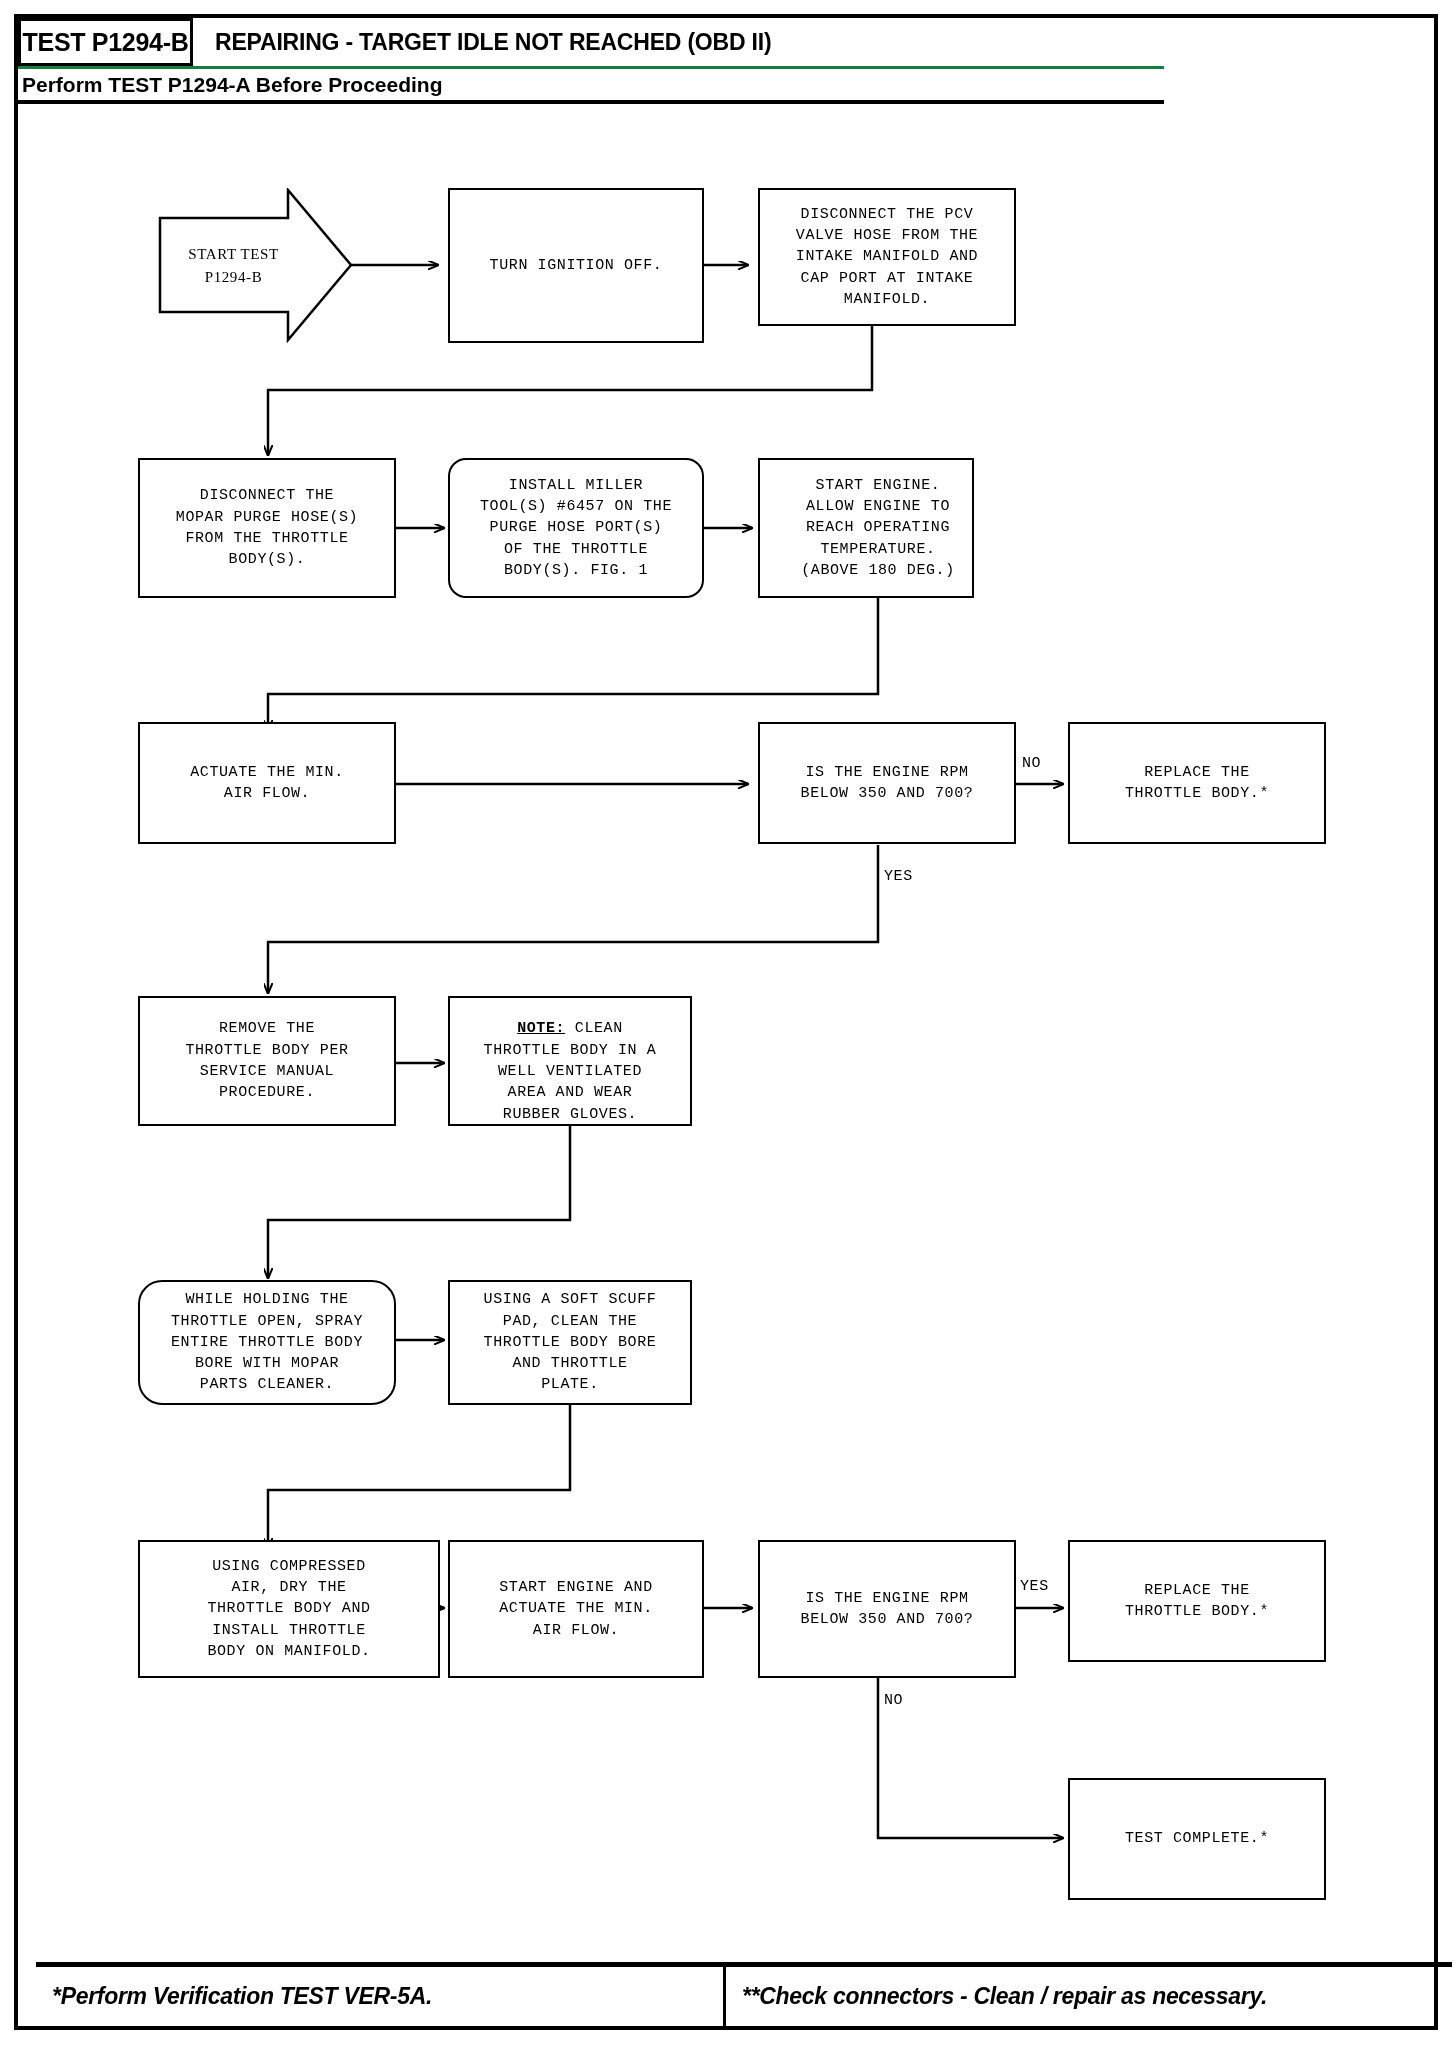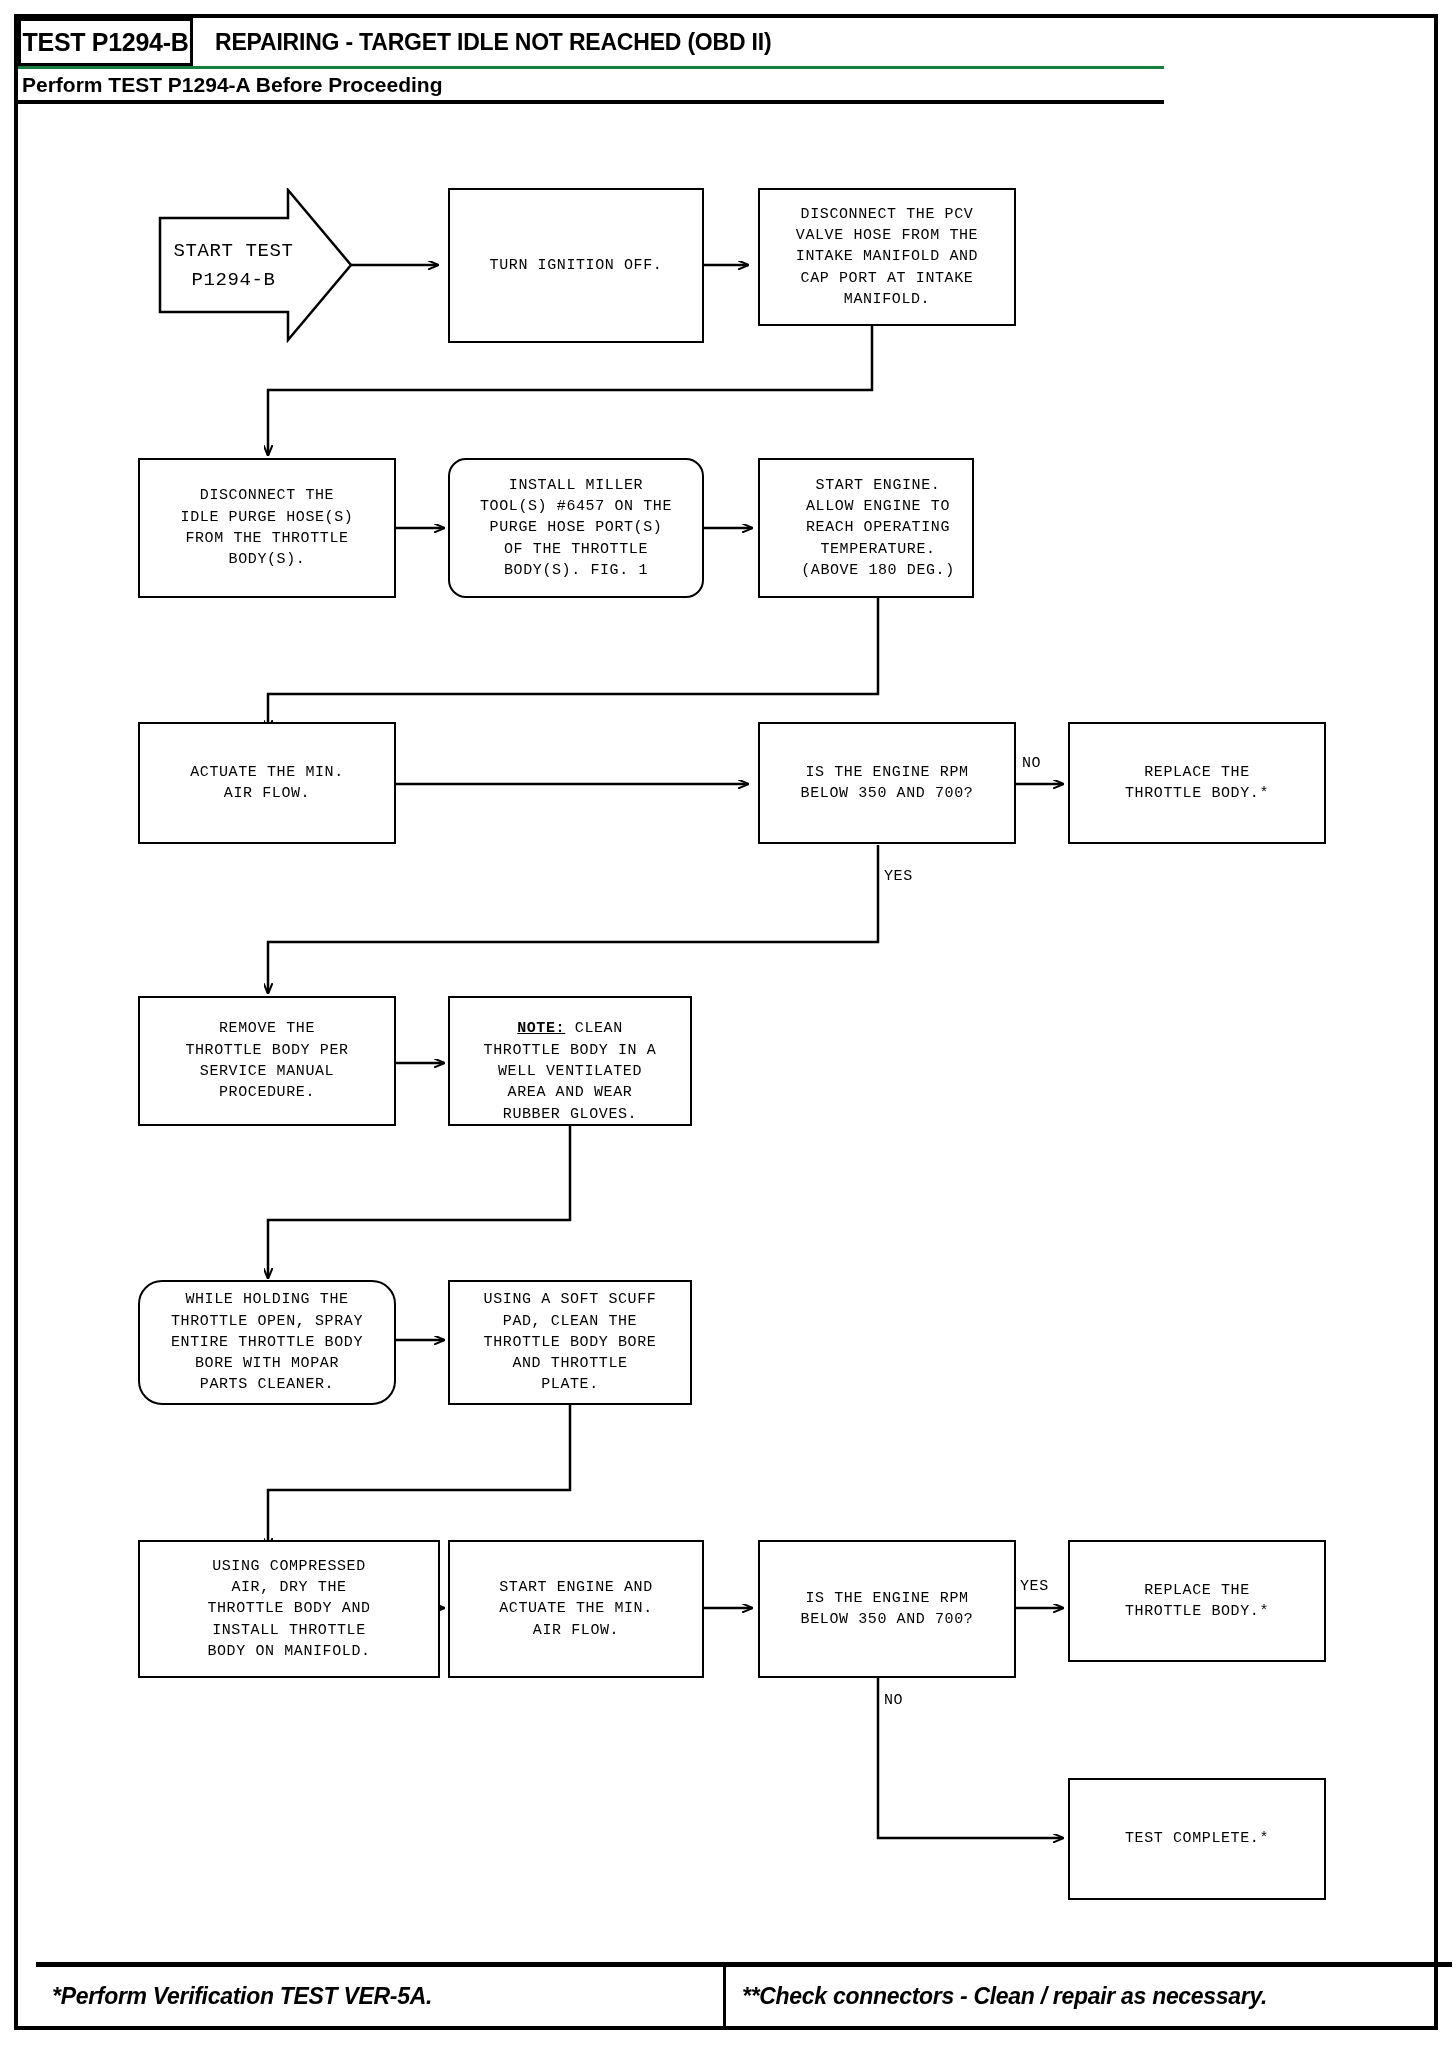--- a/index.html
+++ b/index.html
@@ -139,22 +139,22 @@
     background: transparent;
   }
   .start-shape {
     position: absolute;
     left: 0; top: 0;
     width: 100%; height: 100%;
   }
   .start-label {
     position: relative;
     z-index: 2;
-    font-family: Liberation Mono, monospace;
-    font-size: 19px;
+    font-family: Liberation Serif, serif;
+    font-size: 15px;
     line-height: 1.5;
     letter-spacing: 0.6px;
     text-align: center;
     white-space: pre-line;
     padding-right: 44px;
   }
 
   .note-label {
     font-weight: bold;
     text-decoration: underline;
@@ -245,21 +245,21 @@
 
     <div class="node" style="left:448px; top:188px; width:256px; height:155px;">TURN IGNITION OFF.</div>
 
     <div class="node" style="left:758px; top:188px; width:258px; height:138px;">DISCONNECT THE PCV
 VALVE HOSE FROM THE
 INTAKE MANIFOLD AND
 CAP PORT AT INTAKE
 MANIFOLD.</div>
 
     <div class="node" style="left:138px; top:458px; width:258px; height:140px;">DISCONNECT THE
-IDLE PURGE HOSE(S)
+MOPAR PURGE HOSE(S)
 FROM THE THROTTLE
 BODY(S).</div>
 
     <div class="node" style="left:448px; top:458px; width:256px; height:140px;border-radius:18px;">INSTALL MILLER
 TOOL(S) #6457 ON THE
 PURGE HOSE PORT(S)
 OF THE THROTTLE
 BODY(S).       FIG. 1</div>
 
     <div class="node" style="left:758px; top:458px; width:216px; height:140px;padding-left:28px;">START ENGINE.

